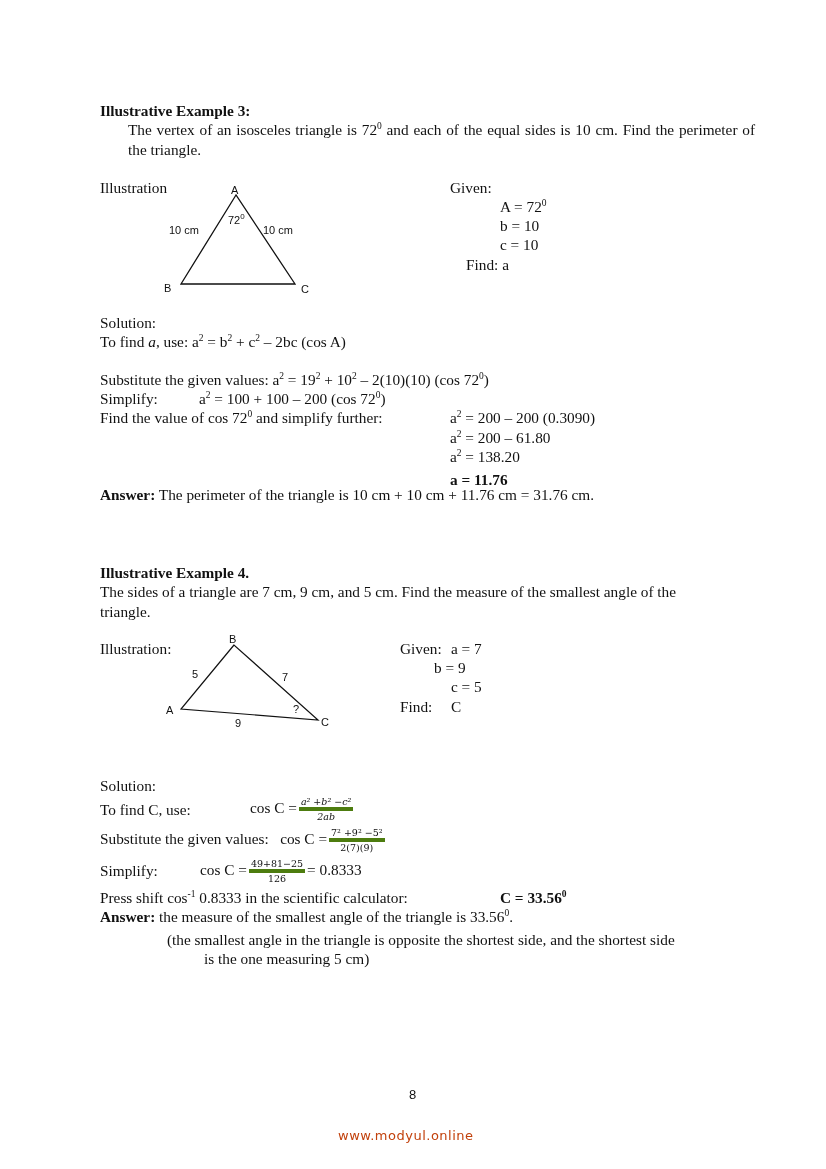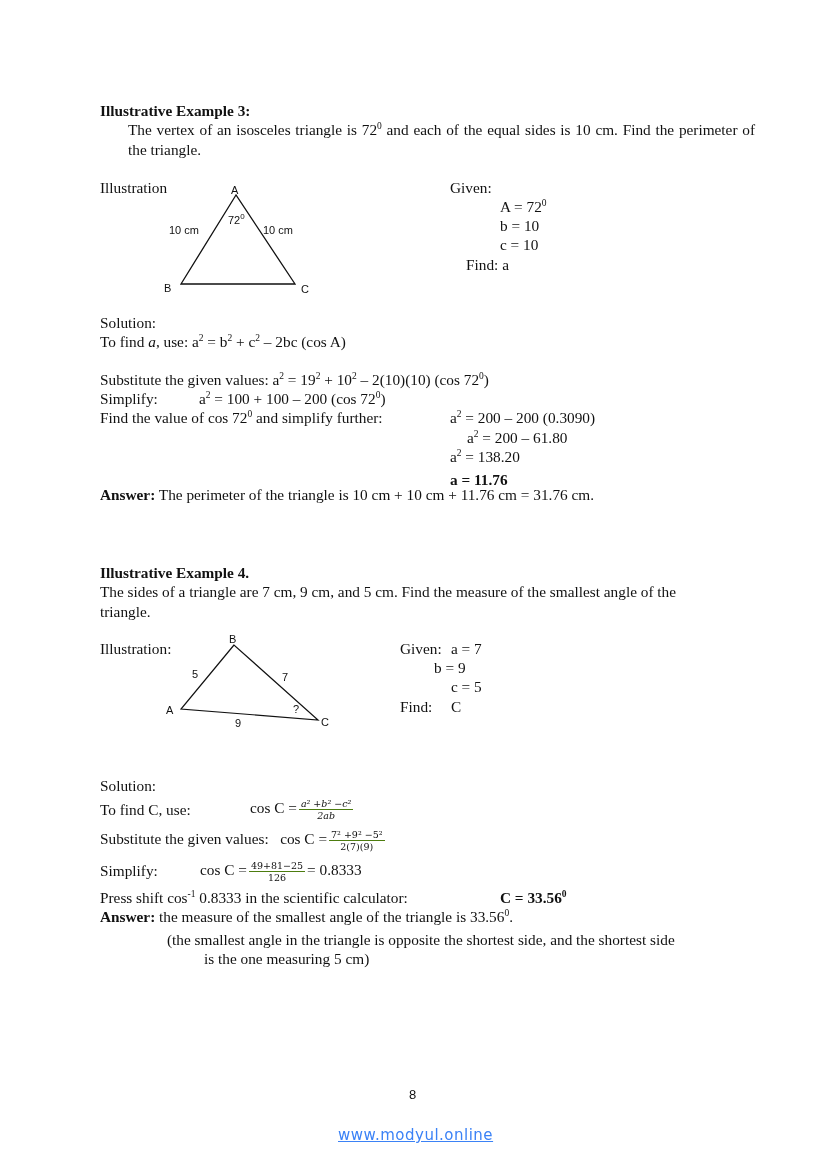--- a/index.html
+++ b/index.html
@@ -4,28 +4,28 @@
 <style>
   html, body { margin: 0; padding: 0; background: #ffffff; }
   body {
     width: 826px; height: 1169px; position: relative; overflow: hidden;
     font-family: "Liberation Serif", serif; font-size: 15.3px; color: #111;
   }
   .abs { position: absolute; white-space: nowrap; line-height: 19px; }
   .bold { font-weight: bold; }
   sup { font-size: 9.5px; vertical-align: 0; position: relative; top: -6px; line-height: 0; }
   .frac { display: inline-block; vertical-align: middle; text-align: center; font-family: "DejaVu Serif", serif; font-size: 9.5px; line-height: 11px; margin: 0 2px; }
-  .frac .num { display: block; border-bottom: 1px solid #4d7c0f; padding: 0 2px; font-style: italic; }
+  .frac .num { display: block; border-bottom: 4px solid #4d7c0f; padding: 0 2px; font-style: italic; }
   .frac .num.up { font-style: normal; }
   .frac .den { display: block; padding: 0 2px; }
   .frac .den.it { font-style: italic; }
   svg text { font-family: "Liberation Sans", sans-serif; font-size: 11px; fill: #111; }
   .justify { white-space: normal; width: 627px; text-align: justify; text-align-last: left; margin-left: 28px; }
   .pagenum { font-family: "Liberation Sans", sans-serif; font-size: 13px; }
-  .footer { font-family: "DejaVu Sans", sans-serif; font-size: 15px; color: #3b82f6; letter-spacing: 0.5px; text-decoration: underline; }
+  .footer { font-family: "DejaVu Sans", sans-serif; font-size: 13px; color: #c2410c; letter-spacing: 0.5px; }
 </style>
 </head>
 <body>
 
 <div class="abs bold" style="left:100px;top:101px;">Illustrative Example 3:</div>
 <div class="abs justify" style="left:100px;top:120px;line-height:19.5px;"><span>The vertex of an isosceles triangle is 72</span><sup>0</sup><span> and each of the equal sides is 10 cm.  Find the perimeter of the triangle.</span></div>
 
 <div class="abs" style="left:100px;top:178px;">Illustration</div>
 
 <svg style="position:absolute;left:160px;top:180px;" width="170" height="120">
@@ -46,21 +46,21 @@
 
 <div class="abs" style="left:100px;top:313px;">Solution:</div>
 
 <div class="abs" style="left:100px;top:332px;text-align:center;"><span>To find </span><i>a</i><span>, use:  a</span><sup>2</sup><span> = b</span><sup>2</sup><span> + c</span><sup>2</sup><span> – 2bc (cos A)</span></div>
 <div class="abs" style="left:100px;top:370px;"><span>Substitute the given values: a</span><sup>2</sup><span> = 19</span><sup>2</sup><span> + 10</span><sup>2</sup><span> – 2(10)(10) (cos 72</span><sup>0</sup><span>)</span></div>
 <div class="abs" style="left:100px;top:389px;">Simplify:</div>
 <div class="abs" style="left:199px;top:389px;"><span>a</span><sup>2</sup><span> = 100 + 100 – 200 (cos 72</span><sup>0</sup><span>)</span></div>
 <div class="abs" style="left:100px;top:408px;"><span>Find the value of cos 72</span><sup>0</sup><span> and simplify further:</span></div>
 
 <div class="abs" style="left:450px;top:408px;">a<sup>2</sup><span> = 200 – 200 (0.3090)</span></div>
-<div class="abs" style="left:450px;top:428px;margin-left:17px;">a<sup>2</sup><span> = 200 – 61.80</span></div>
+<div class="abs" style="left:450px;top:428px;">a<sup>2</sup><span> = 200 – 61.80</span></div>
 <div class="abs" style="left:450px;top:447px;">a<sup>2</sup><span> = 138.20</span></div>
 <div class="abs bold" style="left:450px;top:470px;text-align:right;">a = 11.76</div>
 
 <div class="abs" style="left:100px;top:485px;"><b>Answer:</b><span> The perimeter of the triangle is 10 cm + 10 cm + 11.76  cm = 31.76 cm.</span></div>
 
 <div class="abs bold" style="left:100px;top:563px;">Illustrative Example 4.</div>
 <div class="abs" style="left:100px;top:582px;white-space:normal;width:620px;line-height:19.5px;">The sides of a triangle are 7 cm, 9 cm, and 5 cm. Find the measure of the smallest angle of the triangle.</div>
 
 <div class="abs" style="left:100px;top:639px;">Illustration:</div>
 

